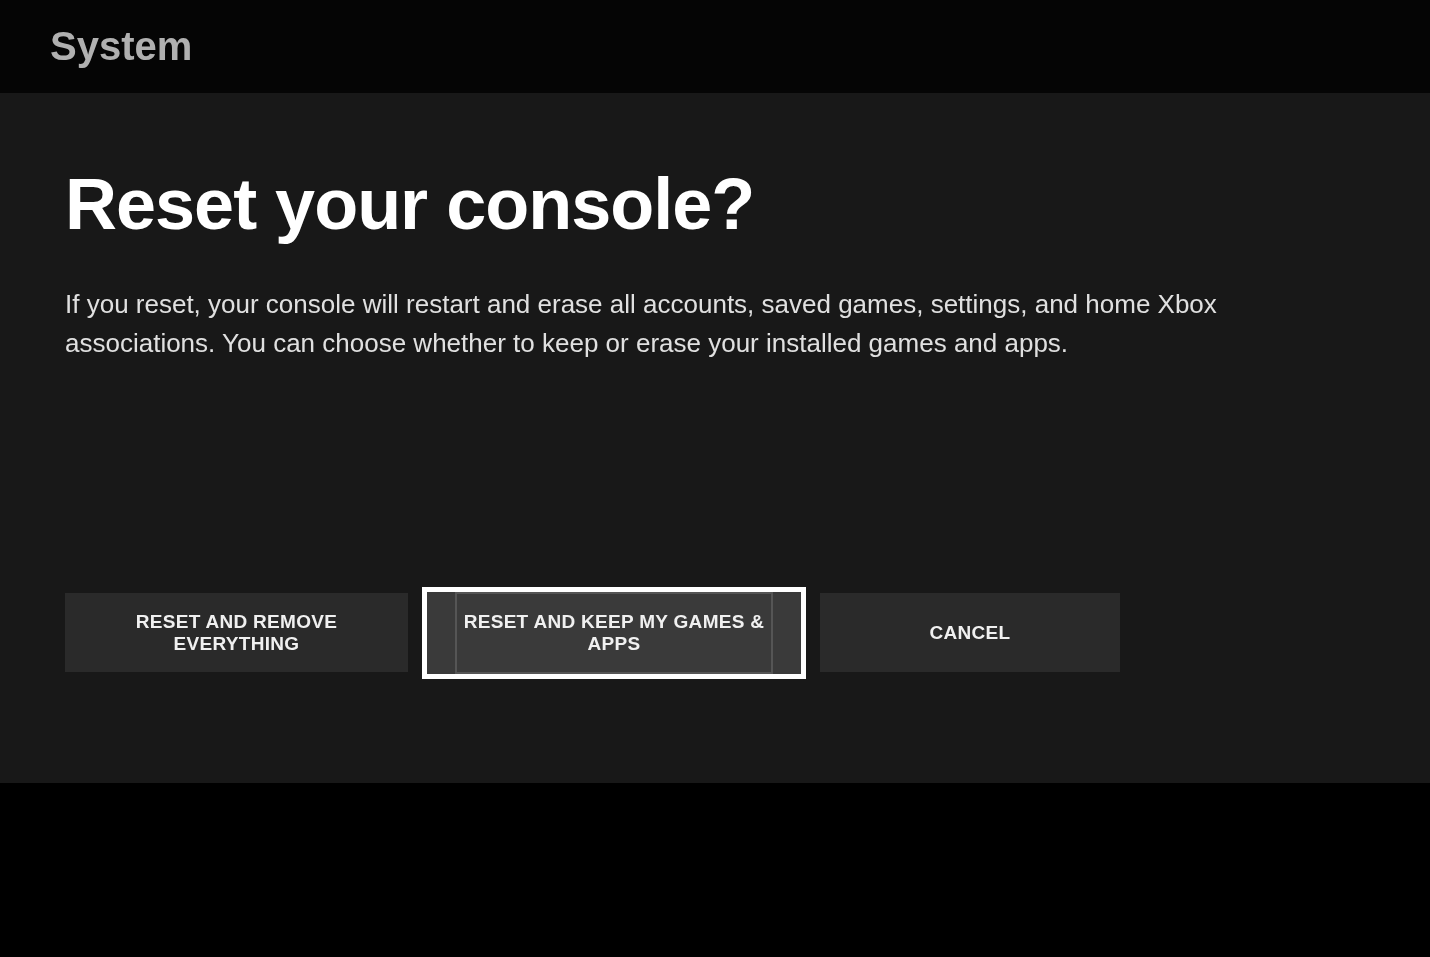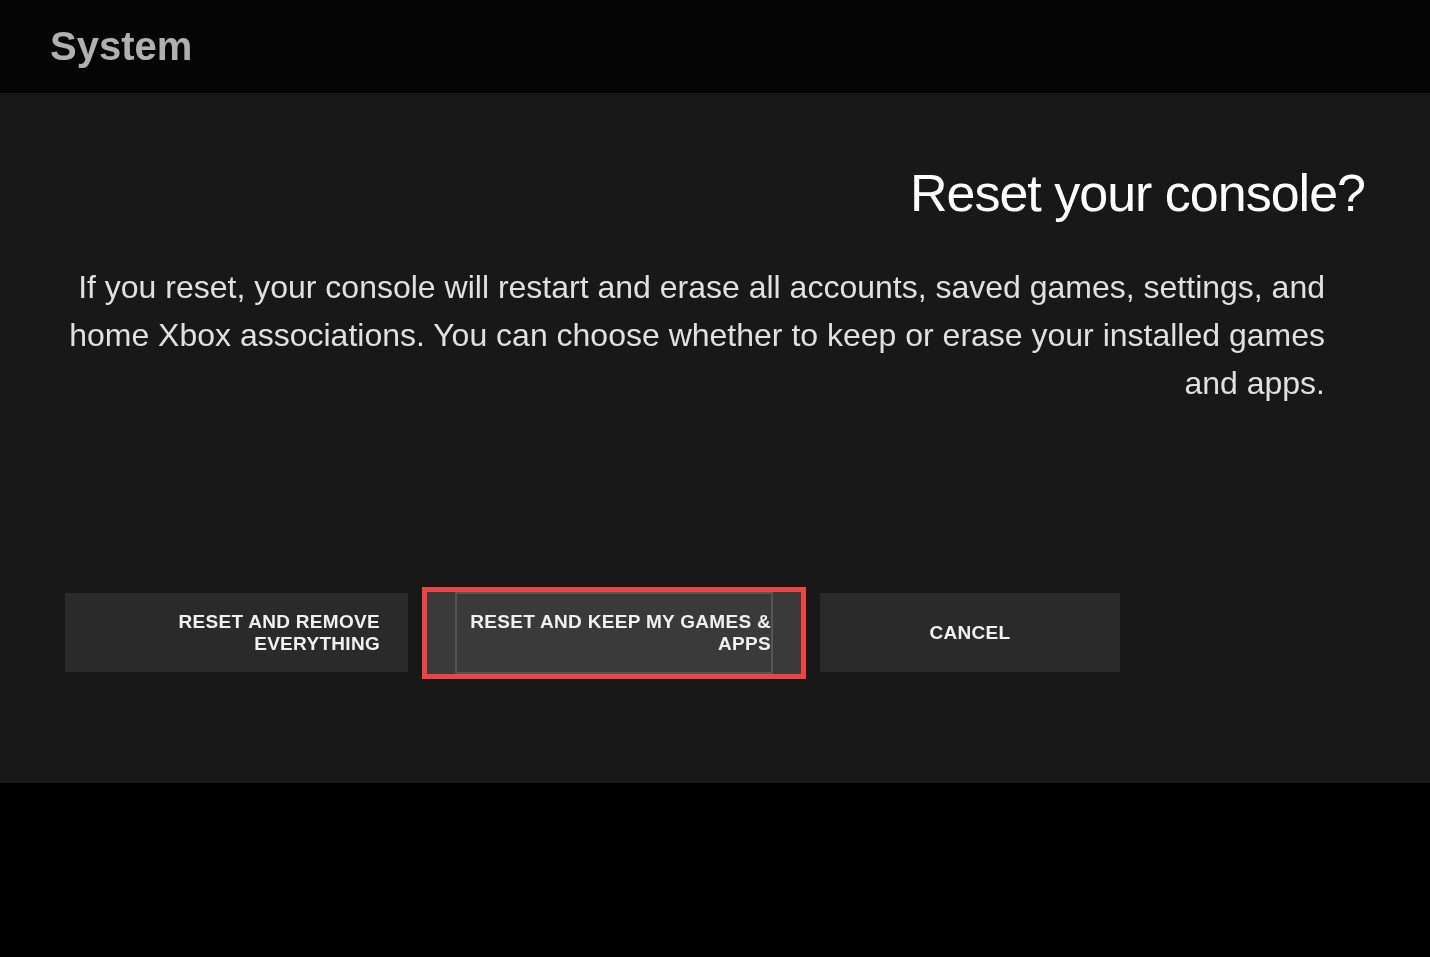--- a/index.html
+++ b/index.html
@@ -1,19 +1,18 @@
 <!DOCTYPE html>
 <html><head>
   <meta charset="utf-8">
   <style>
     * {
       margin: 0;
       padding: 0;
       box-sizing: border-box;
-      text-align: right;
     }
     
     body {
       width: 1430px;
       height: 957px;
       background: #000000;
       font-family: "Segoe UI", Arial, sans-serif;
       color: #ffffff;
       overflow: hidden;
     }
@@ -39,29 +38,29 @@
     }
     
     .content-area {
       background: #181818;
       padding: 70px 65px 100px 65px;
       height: 690px;
       position: relative;
     }
     
     .page-title {
-      font-size: 52px;
-      font-weight: 400;
+      font-size: 72px;
+      font-weight: 700;
       color: #ffffff;
       margin-bottom: 40px;
       letter-spacing: -1px;
     }
     
     .description {
-      font-size: 32px;
+      font-size: 26px;
       color: #e0e0e0;
       line-height: 1.5;
       max-width: 1260px;
       font-weight: 400;
     }
     
     .button-row {
       position: absolute;
       bottom: 98px;
       left: 65px;
@@ -85,21 +84,21 @@
       padding: 0 28px;
     }
     
     .btn-remove {
       width: 343px;
     }
     
     .btn-keep {
       width: 384px;
       background: #3a3a3a;
-      border: 5px solid #ef4444;
+      border: 5px solid #ffffff;
       height: 92px;
       position: relative;
       top: -6px;
     }
     
     .btn-keep-inner {
       display: flex;
       align-items: center;
       justify-content: center;
       width: 100%;

